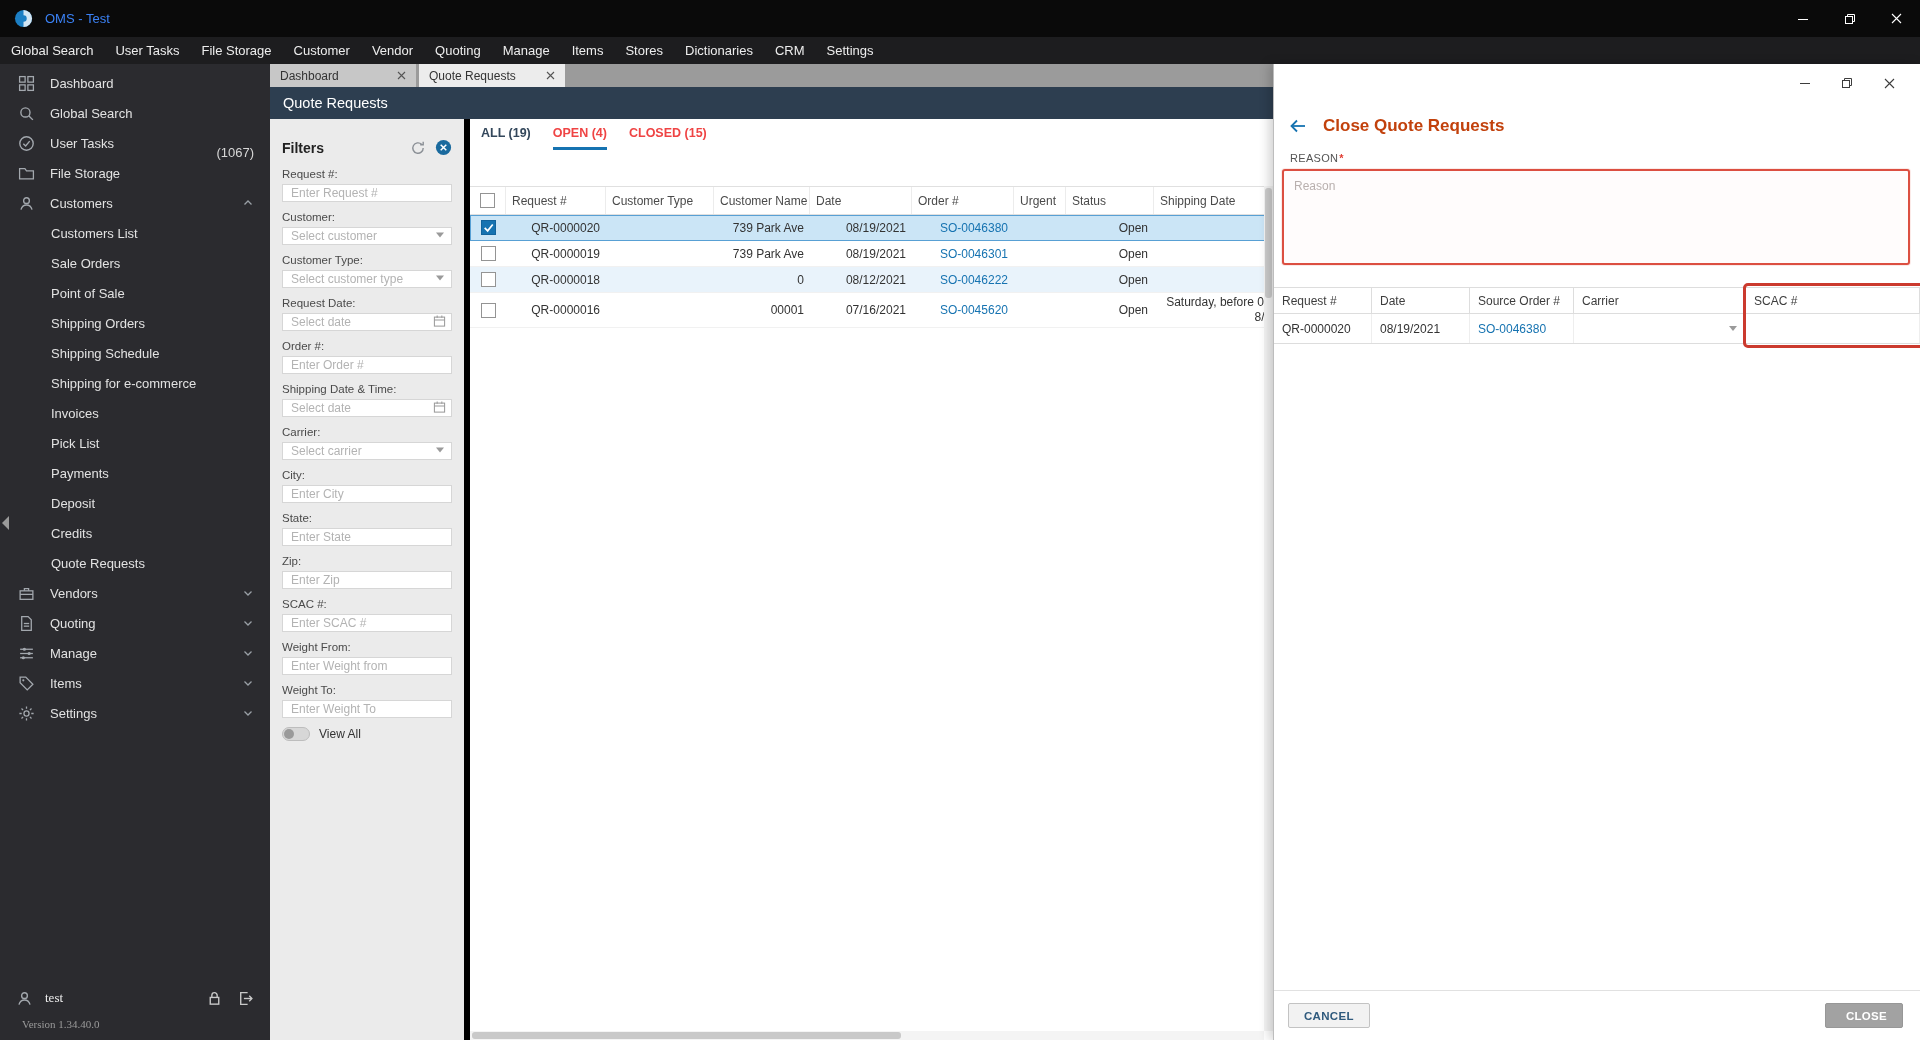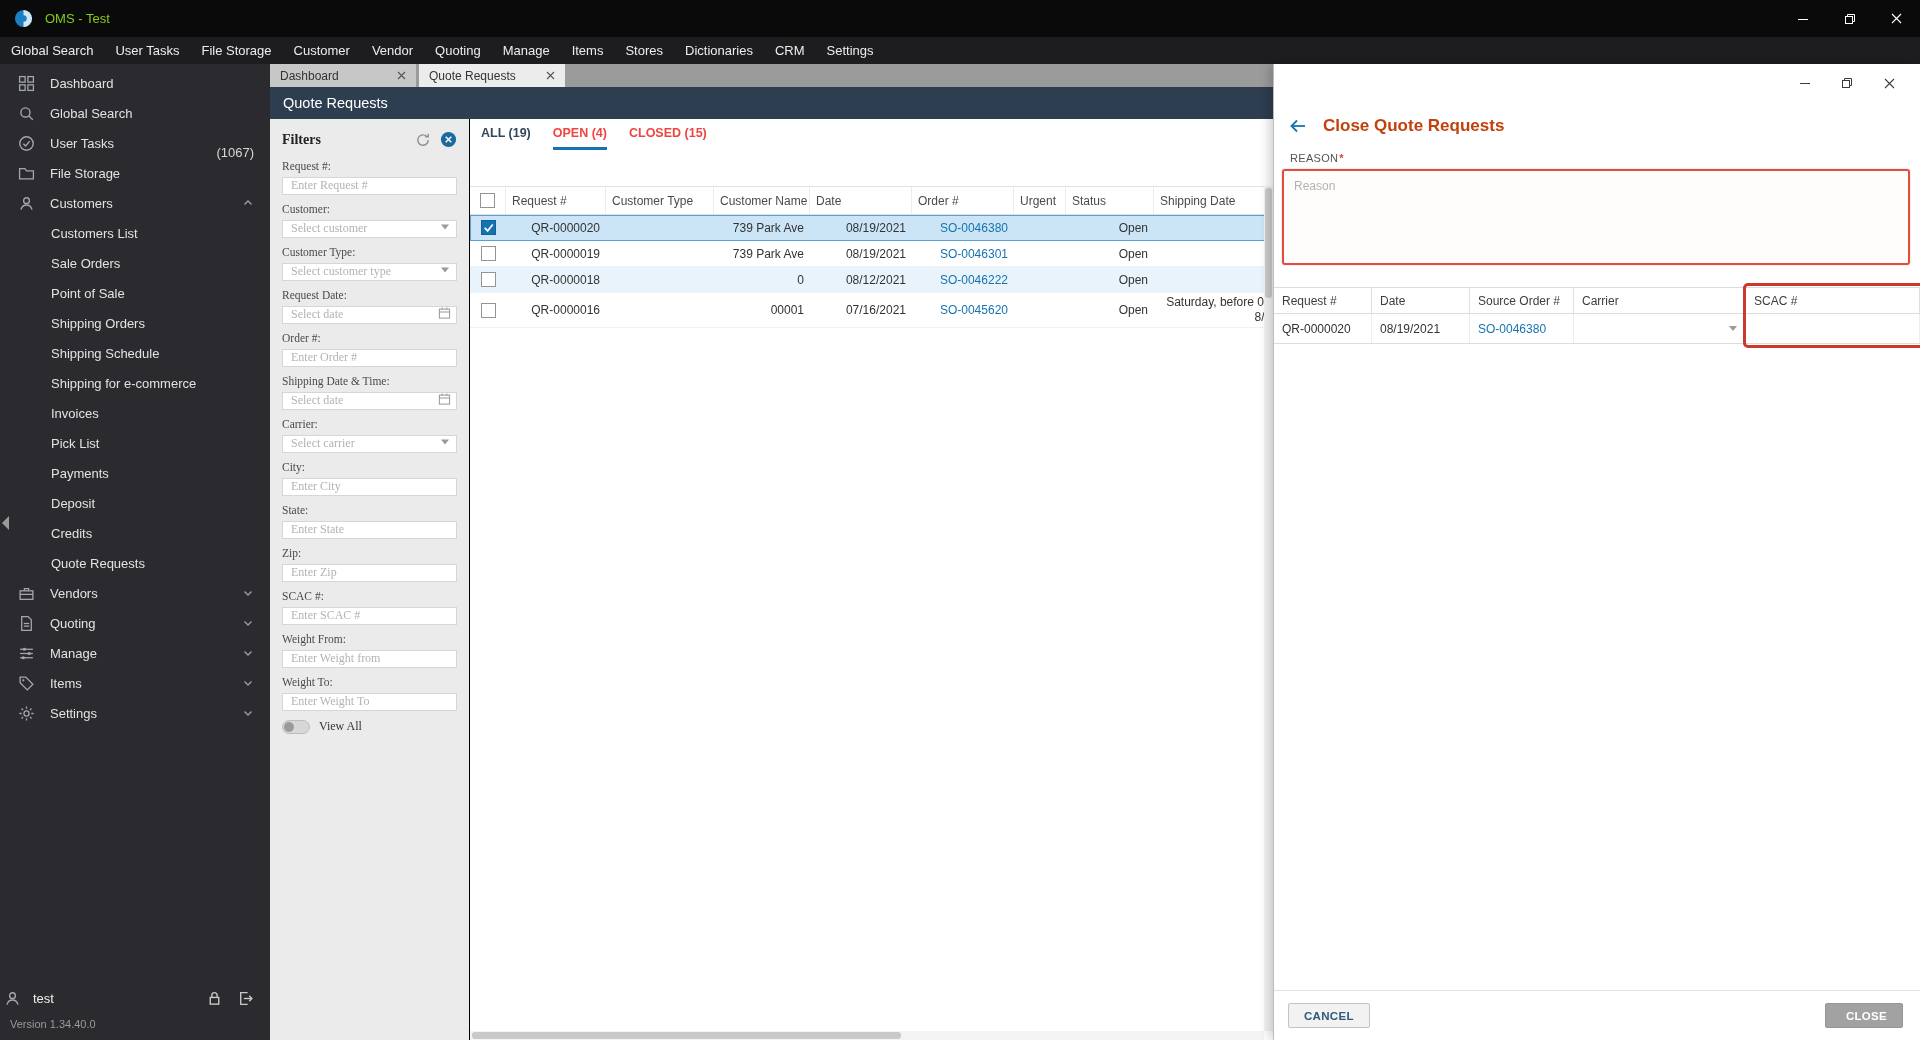--- a/index.html
+++ b/index.html
@@ -3,21 +3,21 @@
 <meta charset="utf-8">
 <style>
   html,body{margin:0;padding:0;width:1920px;height:1040px;overflow:hidden;
     font-family:"Liberation Sans","DejaVu Sans",sans-serif;background:#fff;color:#333;}
   *{box-sizing:border-box;}
   .screen{width:1920px;height:1040px;display:flex;flex-direction:column;}
 
   
   .titlebar{height:37px;background:#0a0a0a;display:flex;align-items:center;color:#fff;flex:none;}
   .logo{width:19px;height:19px;margin-left:14px;flex:none;}
-  .tb-title{font-size:13px;margin-left:12px;color:#84cc16;}
+  .tb-title{font-size:13px;margin-left:12px;color:#3b82f6;}
   .win-controls{margin-left:auto;display:flex;height:100%;}
   .win-btn{width:47px;height:100%;display:flex;align-items:center;justify-content:center;color:#fff;}
   .win-btn svg{display:block;}
 
   
   .menubar{height:27px;background:#1d1d1f;display:flex;align-items:center;flex:none;}
   .menu-item{padding:0 11px;height:100%;display:flex;align-items:center;color:#ededed;font-size:13px;}
 
   
   .app{flex:1;display:flex;min-height:0;position:relative;}
@@ -26,21 +26,21 @@
   .sidebar{width:270px;flex:none;background:#2b2b2f;color:#e2e2e2;display:flex;flex-direction:column;font-size:13px;position:relative;}
   .side-items{padding-top:4px;}
   .side-item{height:30px;display:flex;align-items:center;padding:0 16px 0 18px;gap:15px;}
   .side-icon{width:17px;height:17px;color:#a3a8ae;flex:none;}
   .side-icon svg{display:block;width:100%;height:100%;}
   .side-label{white-space:nowrap;}
   .side-badge{margin-left:auto;color:#d8d8d8;margin-top:18px;}
   .side-chev{margin-left:auto;color:#9aa0a6;width:12px;height:12px;}
   .side-chev svg{display:block;width:12px;height:12px;}
   .side-sub{height:30px;display:flex;align-items:center;padding-left:51px;white-space:nowrap;}
-  .sidebar-bottom{margin-top:auto;padding:0 16px 10px 4px;}
+  .sidebar-bottom{margin-top:auto;padding:0 16px 10px 16px;font-family:Liberation Serif, serif;}
   .user-row{height:32px;display:flex;align-items:center;gap:12px;}
   .user-name{font-size:13px;color:#eee;}
   .user-actions{margin-left:auto;display:flex;gap:14px;color:#c9c9c9;}
   .user-actions .side-icon{color:#c9c9c9;}
   .version{font-size:11px;color:#9a9a9a;padding:4px 0 0 6px;}
   .collapse-handle{position:absolute;left:2px;top:452px;width:0;height:0;
     border-top:7px solid transparent;border-bottom:7px solid transparent;border-right:7px solid #9a9a9a;}
 
   
   .main-col{flex:1;display:flex;flex-direction:column;min-width:0;background:#fff;}
@@ -48,21 +48,21 @@
   .doc-tab{width:146px;display:flex;align-items:center;justify-content:space-between;
     padding:0 10px;font-size:12px;color:#333;background:#c7c7c7;margin-right:3px;}
   .doc-tab.active{background:#ececec;}
   .tab-close{width:9px;height:9px;color:#555;}
   .tab-close svg{display:block;}
   .panel-header{height:32px;background:#2d3e50;color:#fff;display:flex;align-items:center;
     padding-left:13px;font-size:14.5px;flex:none;}
   .panel-body{flex:1;display:flex;min-height:0;}
 
   
-  .filters{width:200px;flex:none;background:#ebebeb;border-right:1px solid #000000;padding:12px 12px 0 12px;overflow:hidden;font-family:Liberation Serif, serif;}
+  .filters{width:200px;flex:none;background:#ebebeb;border-right:6px solid #000000;padding:20px 12px 0 12px;overflow:hidden;}
   .filters-head{display:flex;align-items:center;margin-bottom:12px;}
   .filters-title{font-size:14px;font-weight:bold;color:#222;}
   .filters-actions{margin-left:auto;display:flex;align-items:center;gap:9px;}
   .ic-refresh{width:16px;height:16px;color:#8b9096;}
   .ic-clear{width:17px;height:17px;}
   .filter-group{margin-bottom:10px;}
   .filter-label{font-size:11.5px;color:#4a4a4a;margin-bottom:3px;}
   .filter-input{position:relative;height:18px;}
   .filter-input input{width:100%;height:100%;border:1px solid #d6d6d6;background:#fff;
     padding:0 24px 0 8px;font-size:12px;color:#333;font-family:inherit;outline:none;}

